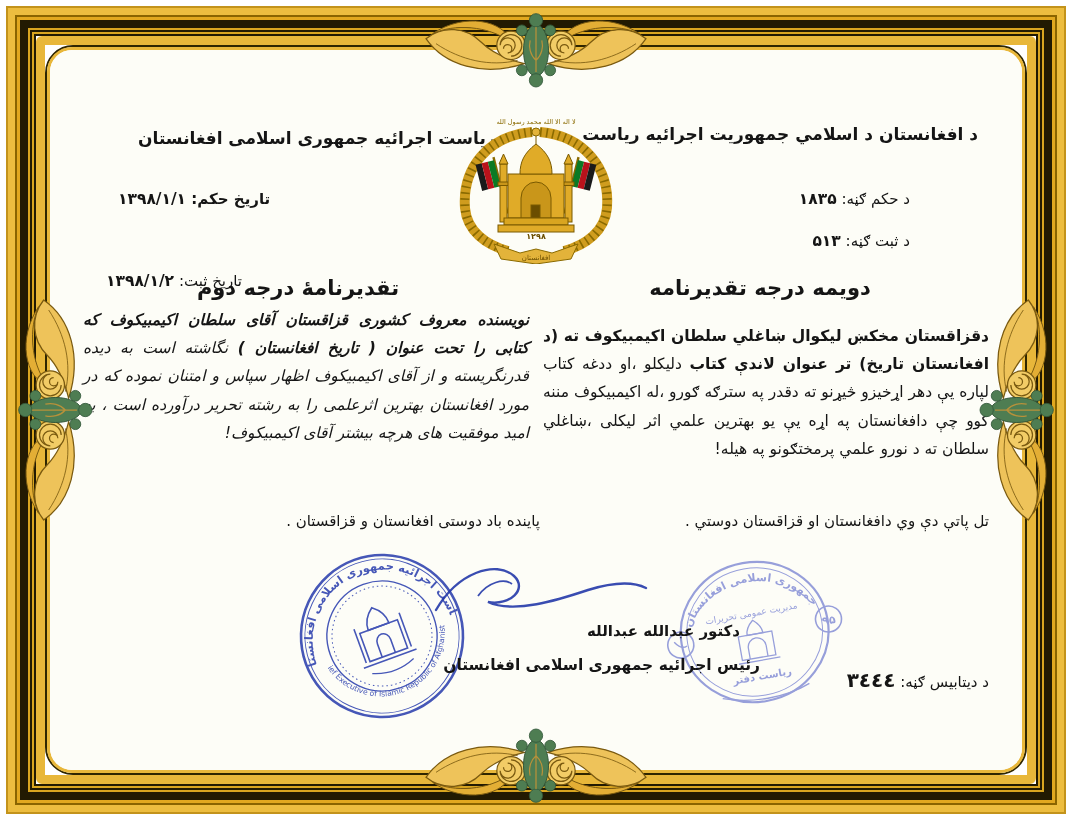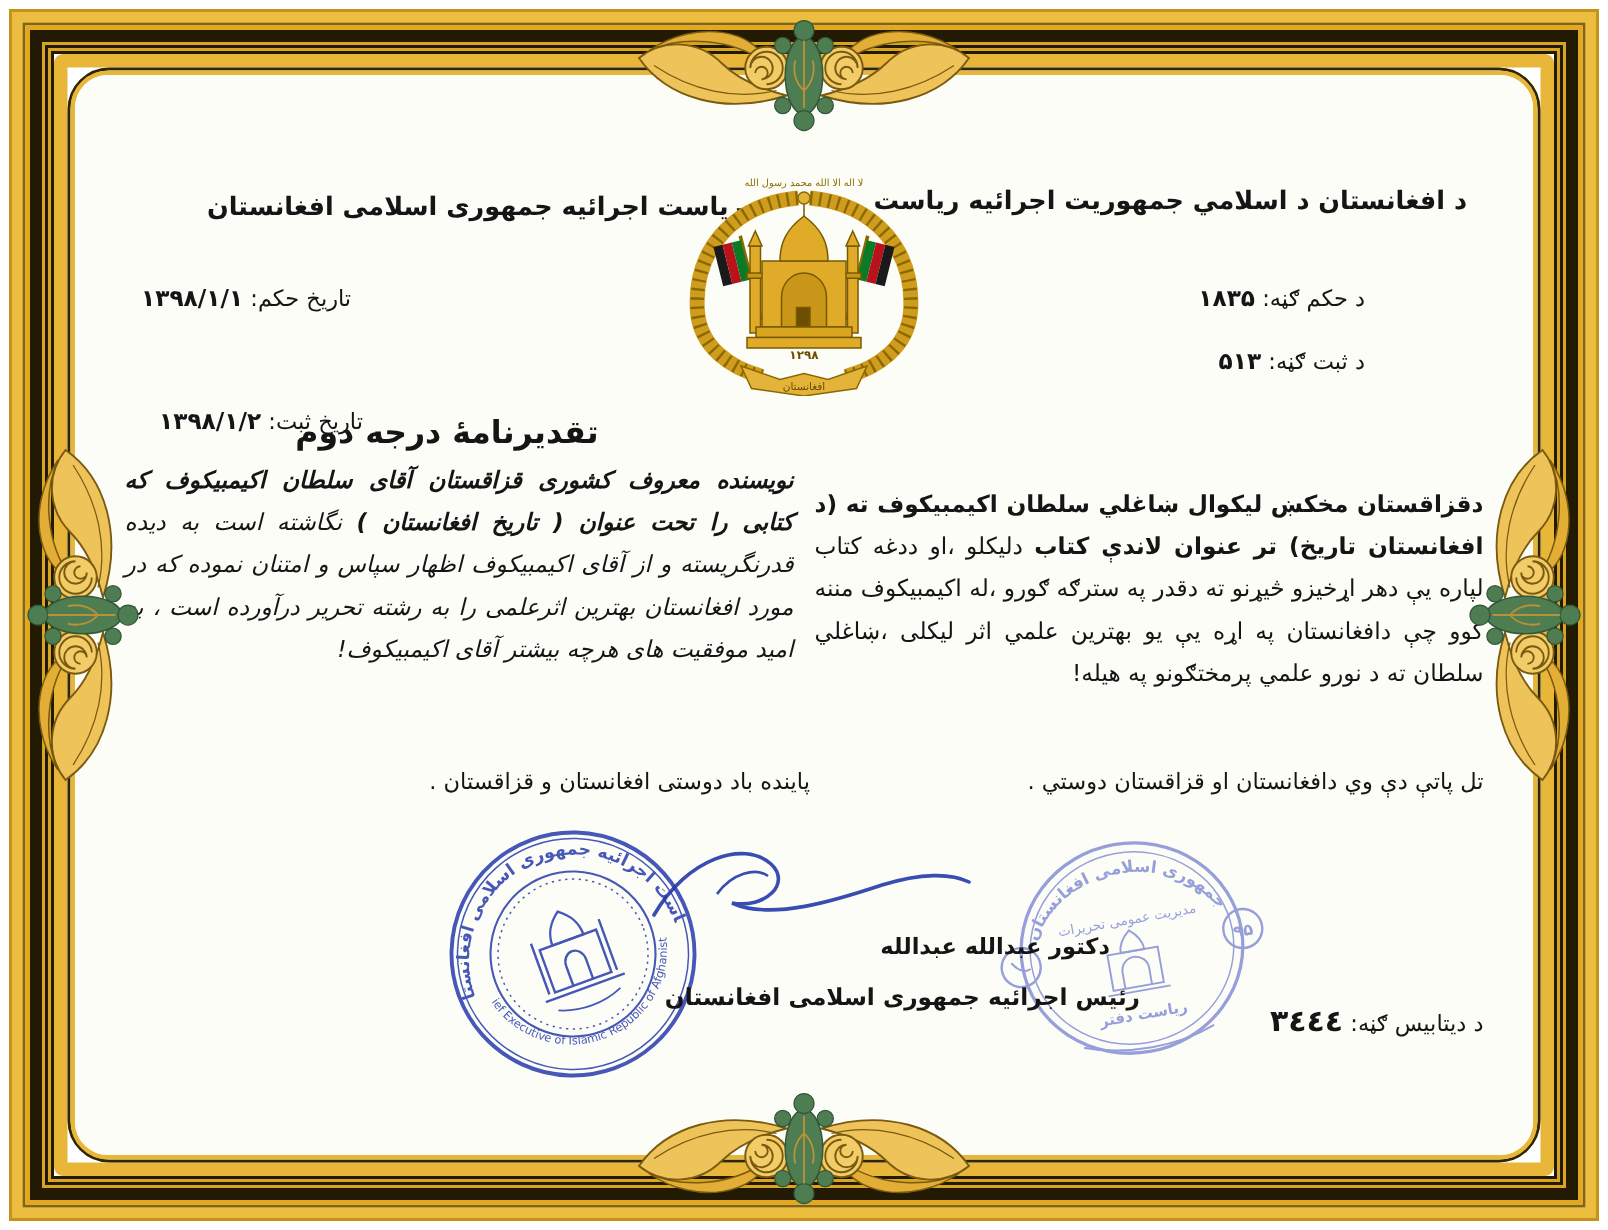--- a/index.html
+++ b/index.html
@@ -98,21 +98,21 @@
     <div class="abs num-line" style="top:140px; right:112px;">
       <span>د حکم ګڼه:</span>
       <b>۱۸۳۵</b>
     </div>
     <div class="abs num-line" style="top:182px; right:112px;">
       <span>د ثبت ګڼه:</span>
       <b>۵۱۳</b>
     </div>
 
     <div class="abs hdr-title" style="top:78px; left:88px;">ریاست اجرائیه جمهوری اسلامی افغانستان</div>
-    <div class="abs num-line" style="top:140px; left:44px; direction:rtl;">
+    <div class="abs num-line" style="top:140px; left:68px; direction:rtl;font-weight:bold;">
       <span>تاریخ حکم:</span>
       <b>۱۳۹۸/۱/۱</b>
     </div>
     <div class="abs num-line" style="top:182px; left:56px; direction:rtl;margin-top:40px;">
       <span>تاریخ ثبت:</span>
       <b>۱۳۹۸/۱/۲</b>
     </div>
 
     <svg class="abs" style="top:62px; left:386px;" width="200" height="152" viewBox="0 0 200 152">
 
@@ -151,20 +151,21 @@
         <rect x="95" y="93" width="9" height="13" fill="#6b4e00"></rect>
         <rect x="68" y="106" width="64" height="7" fill="#d9a520"></rect>
         <rect x="62" y="113" width="76" height="7" fill="#e0ab28"></rect>
       </g>
       <text x="100" y="127" font-size="8" text-anchor="middle" fill="#6b4e00" font-weight="bold">۱۲۹۸</text>
 
       <path d="M58,132 L84,141 L100,137 L116,141 L142,132 L135,147 L100,152 L65,147 Z" fill="#e3b33a" stroke="#8a6a00" stroke-width="1"></path>
       <text x="100" y="148" font-size="7" text-anchor="middle" fill="#6b4e00">افغانستان</text>
     </svg>
 
+    <div class="abs cert-title" style="top:226px; right:62px;">دویمه درجه تقدیرنامه</div>
     <div class="abs cert-title" style="top:226px; left:48px;">تقدیرنامهٔ درجه دوم</div>
 
     <div class="abs body-par" style="top:272px; right:33px;">
       <span class="bold">دقزاقستان مخکښ لیکوال ښاغلي سلطان اکیمبیکوف ته (د افغانستان تاریخ) تر عنوان لاندې کتاب</span><span> دلیکلو ،او ددغه کتاب لپاره یې دهر اړخیزو څیړنو ته دقدر په سترګه ګورو ،له اکیمبیکوف مننه کوو چې دافغانستان په اړه یې یو بهترین علمي اثر لیکلی ،ښاغلي سلطان ته د نورو علمي پرمختګونو په هیله!</span>
     </div>
     <div class="abs body-par" style="top:256px; left:33px;font-style:italic;">
       <span class="bold">نویسنده معروف کشوری قزاقستان آقای سلطان اکیمبیکوف که کتابی را تحت عنوان ( تاریخ افغانستان )</span><span> نگاشته است به دیده قدرنگریسته و از آقای اکیمبیکوف اظهار سپاس و امتنان نموده که در مورد افغانستان بهترین اثرعلمی را به رشته تحریر درآورده است ، به امید موفقیت های هرچه بیشتر آقای اکیمبیکوف!</span>
     </div>
 
     <div class="abs closing" style="top:462px; right:33px;">تل پاتې دې وي دافغانستان او قزاقستان دوستي .</div>

